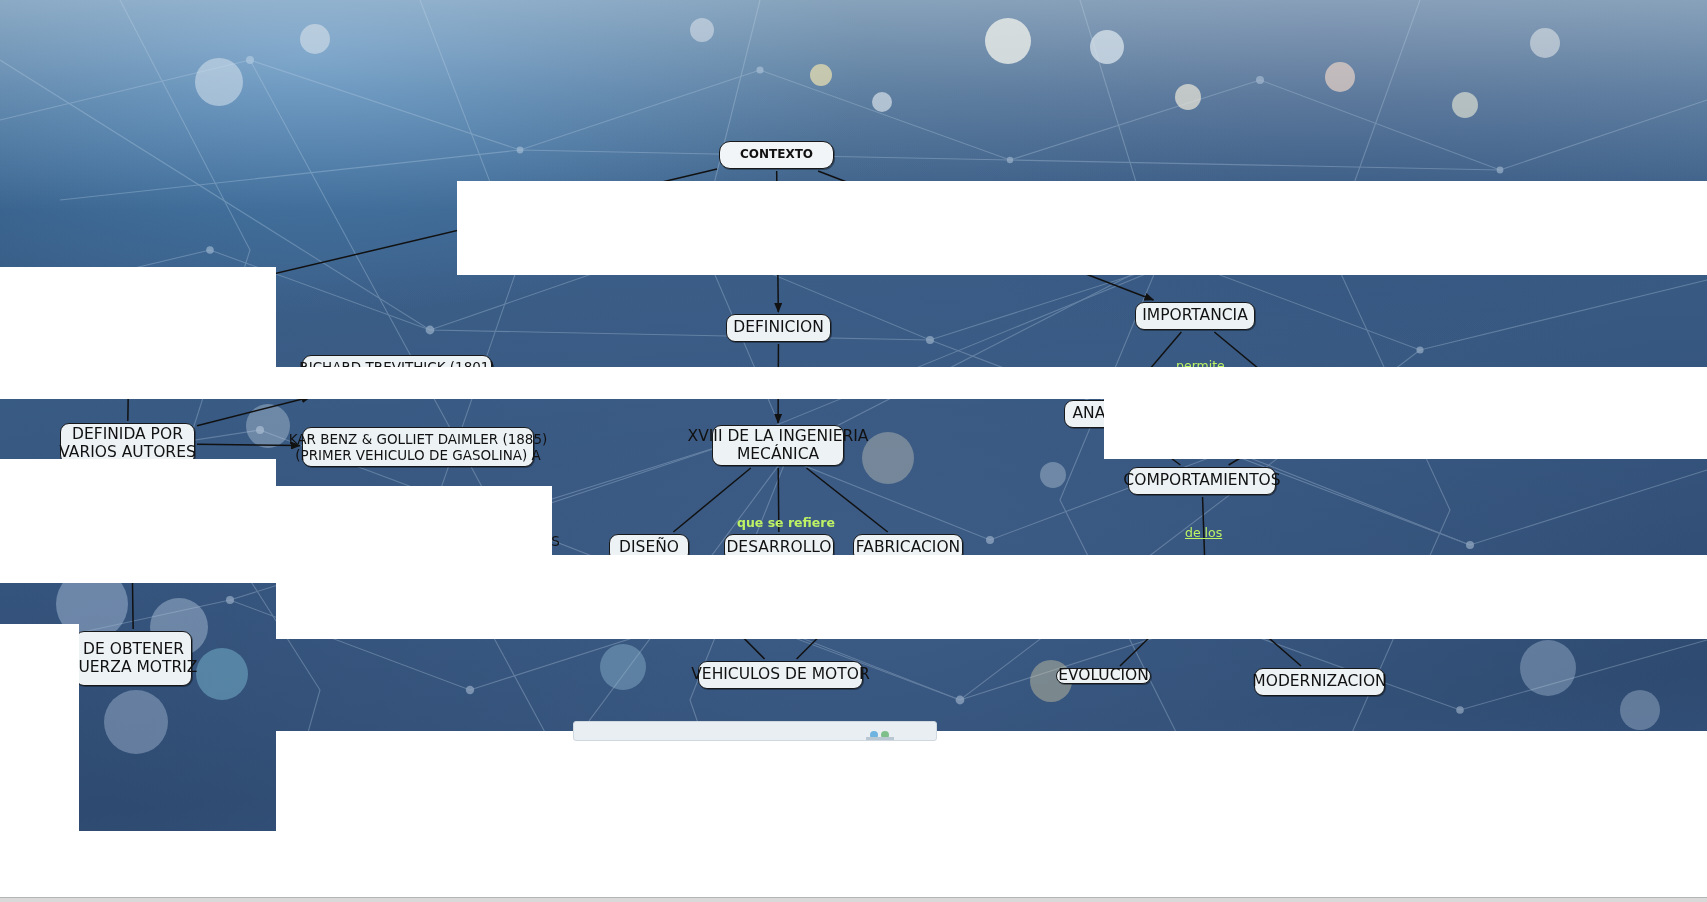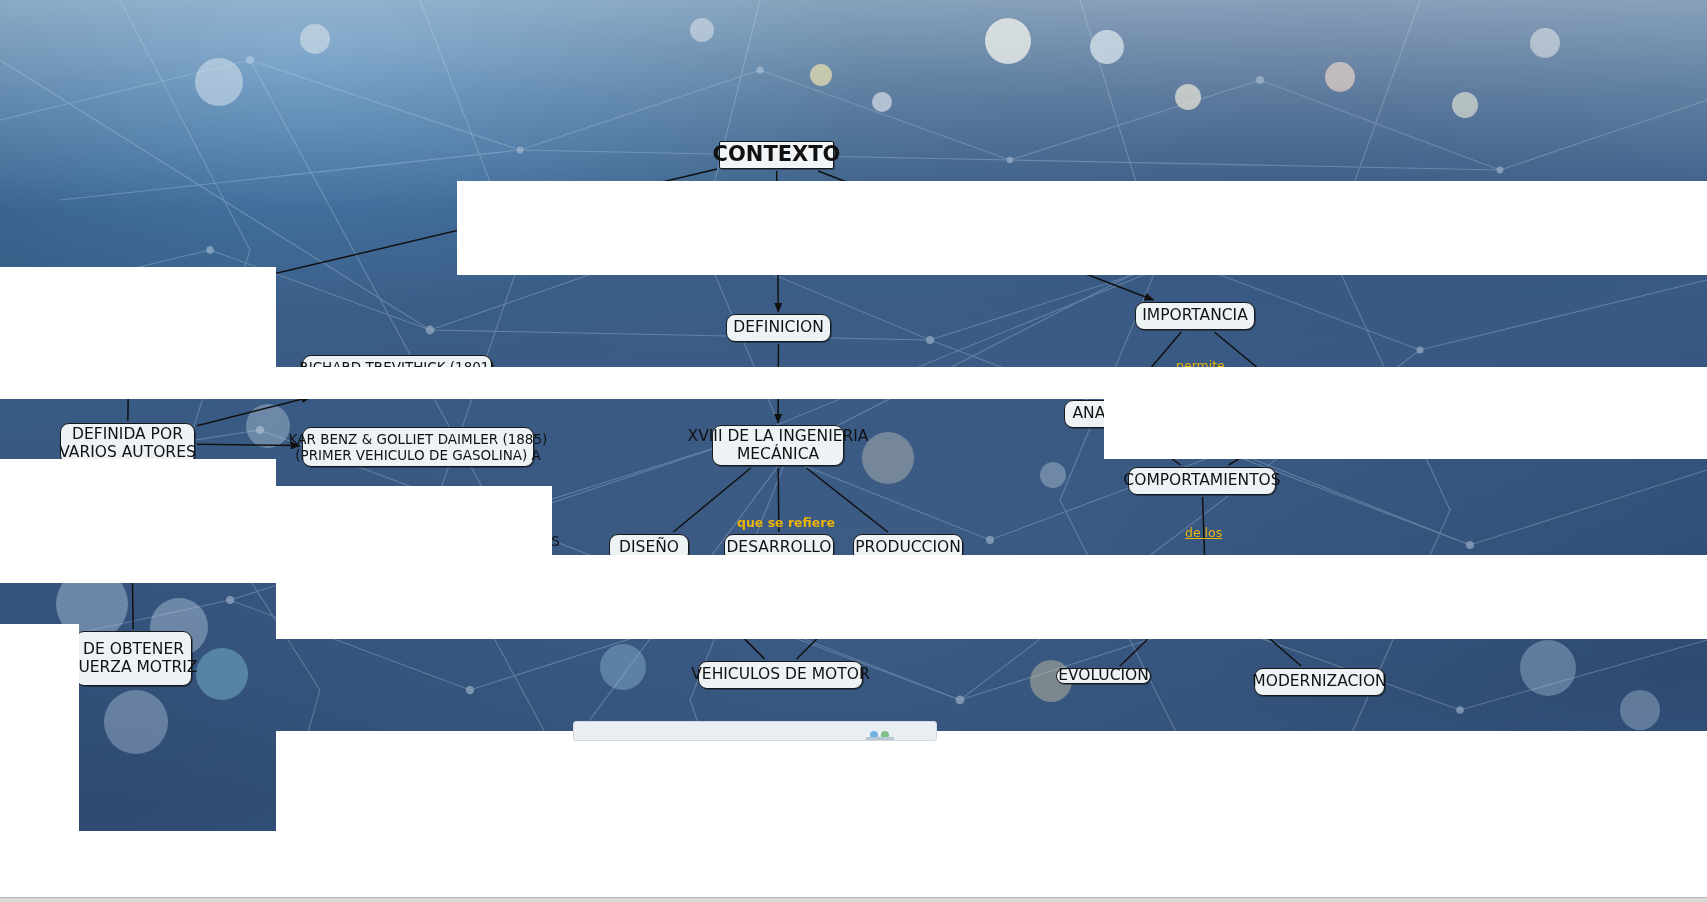--- a/index.html
+++ b/index.html
@@ -27,24 +27,24 @@
   #map{position:absolute;inset:0;}
   .edges{position:absolute;left:0;top:0;width:1707px;height:902px;pointer-events:none;}
   .node{
     position:absolute;box-sizing:border-box;
     background:#edf2f5;border:1.4px solid #16181a;border-radius:9px;
     color:#111;font-size:15.5px;line-height:17.5px;
     display:flex;align-items:center;justify-content:center;text-align:center;
     padding:3px 9px;white-space:pre;
     box-shadow:1px 1px 0 rgba(0,0,0,.35);
   }
-  .node.root{font-weight:bold;font-size:21px;background:#f2f5f7;border-width:1.6px;border-radius:2px;}
+  .node.root{font-weight:bold;font-size:12px;background:#f2f5f7;border-width:1.6px;border-radius:11px;}
   .node.small{font-size:13.5px;line-height:16px;}
   .linklabel{
-    position:absolute;font-size:12.5px;color:#eab308;white-space:nowrap;
+    position:absolute;font-size:12.5px;color:#bef264;white-space:nowrap;
     text-align:center;line-height:14px;
   }
   
   .botbar{position:absolute;left:0;bottom:0;width:100%;height:4px;background:#d9d9d9;border-top:1px solid #b4b4b4;}
   .thumbcard{position:absolute;background:#e9eef3;border:1px solid #cfd8de;border-radius:3px;}
 </style>
 </head>
 <body>
 
 <div id="bg">
@@ -166,21 +166,21 @@
 (PRIMER VEHICULO DE GASOLINA) A</div>
       <div class="node small" style="left: 302px; top: 513px; width: 244px; height: 40px;">FABRICA FORD (1913-1915)
 PRODUCCION NORMALIZADA DE PIEZAS</div>
       <div class="node" style="left: 77px; top: 537px; width: 110px; height: 28px;">EL SIGLO XVIII</div>
       <div class="node" style="left: 75px; top: 631px; width: 117px; height: 55px;">DE OBTENER
 FUERZA MOTRIZ</div>
       <div class="node" style="left: 712px; top: 425px; width: 132px; height: 41px;">XVIII DE LA INGENIERIA
 MECÁNICA</div>
       <div class="node" style="left: 609px; top: 534px; width: 80px; height: 28px; text-align: right;">DISEÑO</div>
       <div class="node" style="left: 724px; top: 534px; width: 110px; height: 28px;">DESARROLLO</div>
-      <div class="node" style="left: 853px; top: 534px; width: 110px; height: 28px;">PRODUCCION</div>
+      <div class="node" style="left: 853px; top: 534px; width: 110px; height: 28px;">FABRICACION</div>
       <div class="node" style="left: 698px; top: 661px; width: 165px; height: 28px;">VEHICULOS DE MOTOR</div>
       <div class="node" style="left: 1064px; top: 400px; width: 95px; height: 28px;">ANALIZAR</div>
       <div class="node" style="left: 1270px; top: 400px; width: 87px; height: 28px;">PREDECIR</div>
       <div class="node" style="left: 1128px; top: 467px; width: 148px; height: 28px;">COMPORTAMIENTOS</div>
       <div class="node" style="left: 1159px; top: 569px; width: 93px; height: 28px;">VEHICULOS</div>
       <div class="node" style="left: 1056px; top: 668px; width: 95px; height: 16px;">EVOLUCION</div>
       <div class="node" style="left: 1254px; top: 668px; width: 131px; height: 28px;">MODERNIZACION</div>
     </div>
   <div id="labels-layer">
       <div class="linklabel" style="left: 101px; top: 382px;">fue</div>

